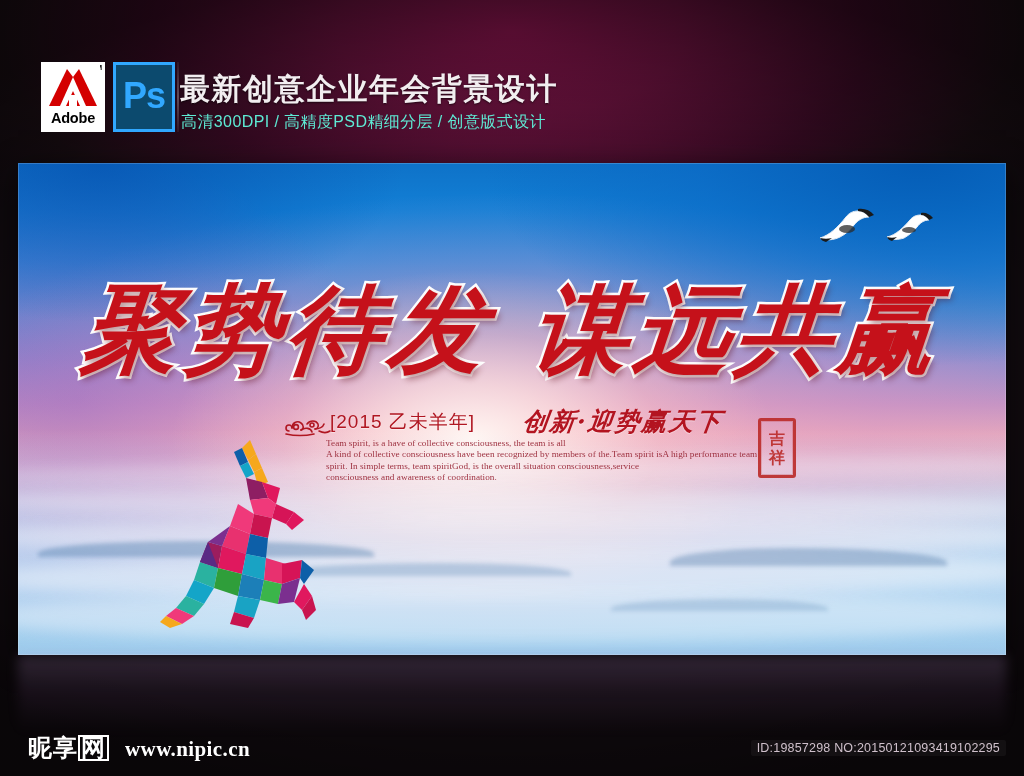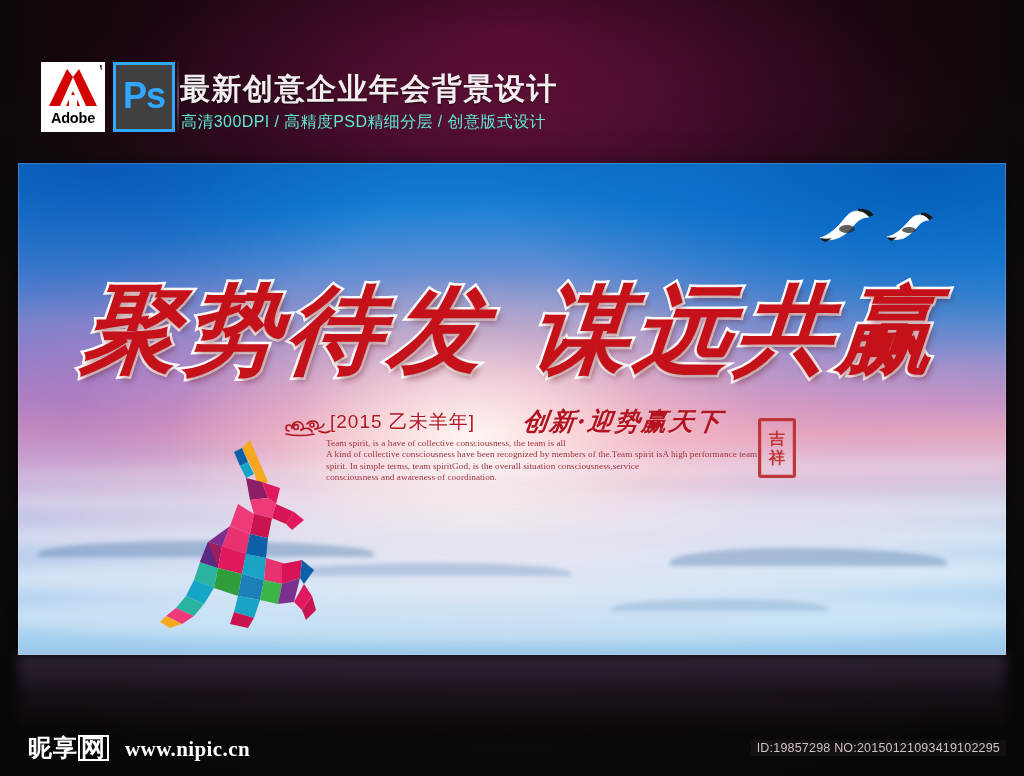--- a/index.html
+++ b/index.html
@@ -37,21 +37,21 @@
   .adobe-word{
     font-family:"Liberation Sans", sans-serif; font-weight:bold;
     font-size:14.5px; color:#000; letter-spacing:-.2px; line-height:17px;
   }
   .adobe-tm{
     position:absolute; right:3px; top:2px; font-size:7px; font-weight:bold; color:#000;
   }
 
   .ps-logo{
     position:absolute; left:113px; top:62px; width:62px; height:70px;
-    background:#404040; border:3px solid #31a8ff;
+    background:#0c4a6e; border:3px solid #31a8ff;
     display:flex; align-items:center; justify-content:center;
   }
   .ps-logo span{
     font-family:"Liberation Sans", sans-serif; font-weight:bold;
     font-size:36px; color:#31a8ff; letter-spacing:-1px; line-height:1;
     transform:translateY(-1px);
   }
 
   .hdr-divider{
     position:absolute; left:177px; top:62px; width:2px; height:70px;

